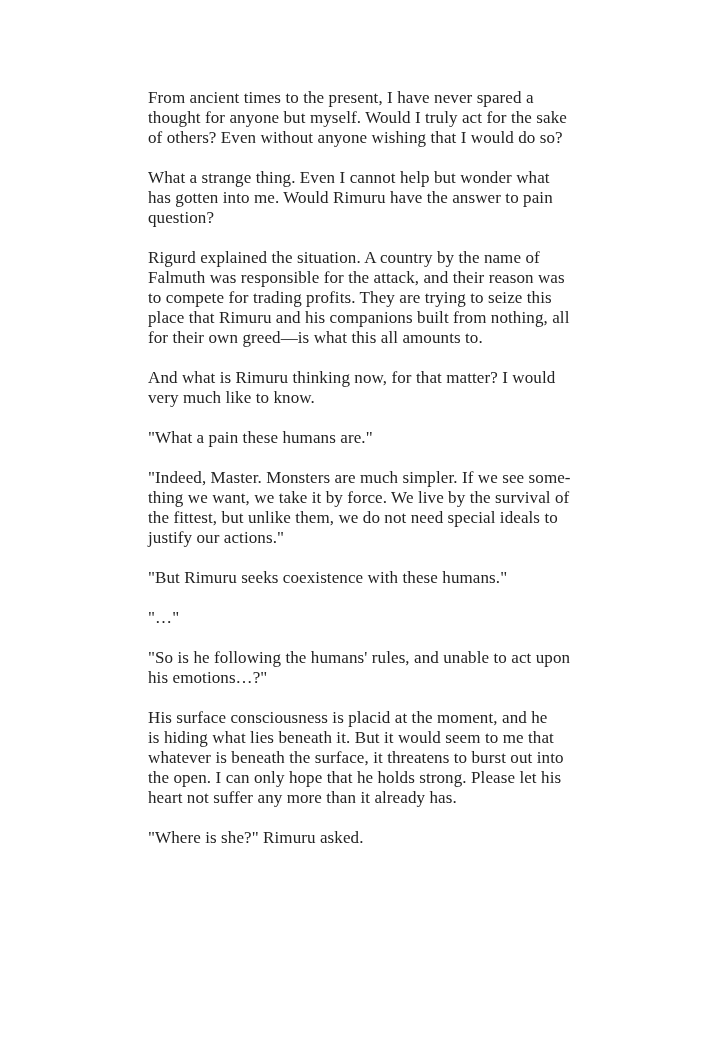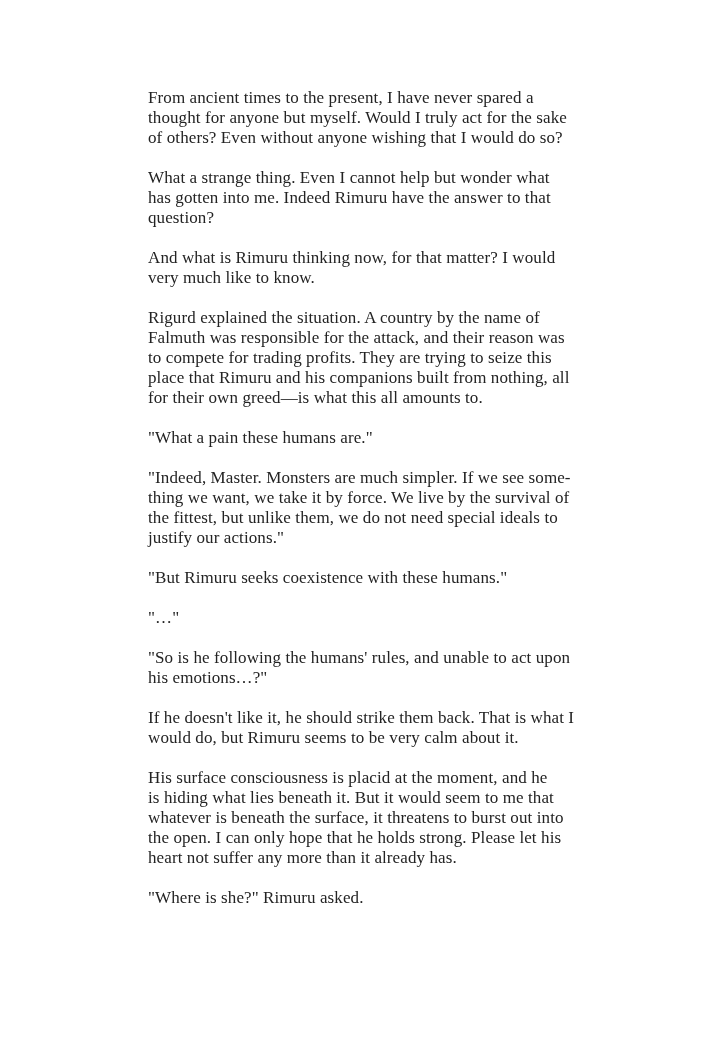--- a/index.html
+++ b/index.html
@@ -32,39 +32,37 @@
   }
 </style>
 </head>
 <body>
 
 <div class="page">
   <p class="para">From ancient times to the present, I have never spared a
 thought for anyone but myself. Would I truly act for the sake
 of others? Even without anyone wishing that I would do so?</p>
   <p class="para">What a strange thing. Even I cannot help but wonder what
-has gotten into me. Indeed Rimuru have the answer to that
+has gotten into me. Would Rimuru have the answer to pain
 question?</p>
-  <p class="para">And what is Rimuru thinking now, for that matter? I would
-very much like to know.</p>
   <p class="para">Rigurd explained the situation. A country by the name of
 Falmuth was responsible for the attack, and their reason was
 to compete for trading profits. They are trying to seize this
 place that Rimuru and his companions built from nothing, all
 for their own greed—is what this all amounts to.</p>
+  <p class="para">And what is Rimuru thinking now, for that matter? I would
+very much like to know.</p>
   <p class="para">"What a pain these humans are."</p>
   <p class="para">"Indeed, Master. Monsters are much simpler. If we see some-
 thing we want, we take it by force. We live by the survival of
 the fittest, but unlike them, we do not need special ideals to
 justify our actions."</p>
   <p class="para">"But Rimuru seeks coexistence with these humans."</p>
   <p class="para">"…"</p>
   <p class="para">"So is he following the humans' rules, and unable to act upon
 his emotions…?"</p>
-  <p class="para">If he doesn't like it, he should strike them back. That is what I
-would do, but Rimuru seems to be very calm about it.</p>
   <p class="para">His surface consciousness is placid at the moment, and he
 is hiding what lies beneath it. But it would seem to me that
 whatever is beneath the surface, it threatens to burst out into
 the open. I can only hope that he holds strong. Please let his
 heart not suffer any more than it already has.</p>
   <p class="para">"Where is she?" Rimuru asked.</p>
 </div>
 
 </body></html>

